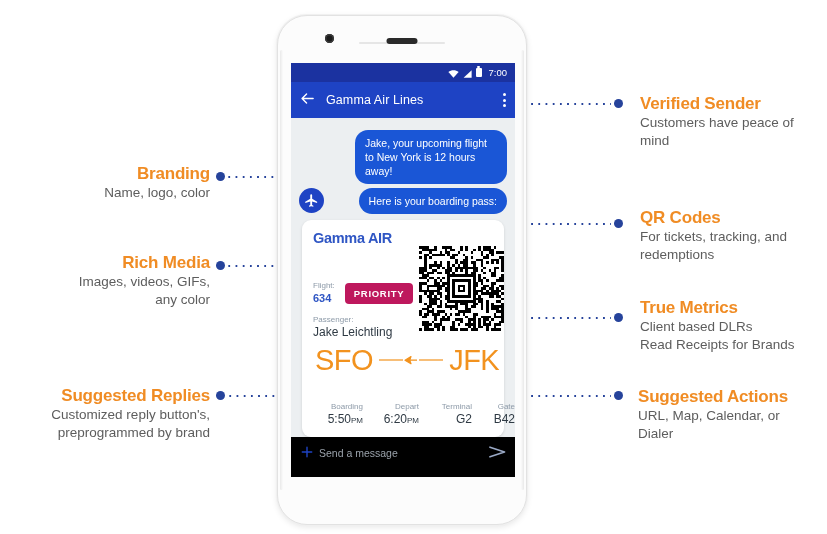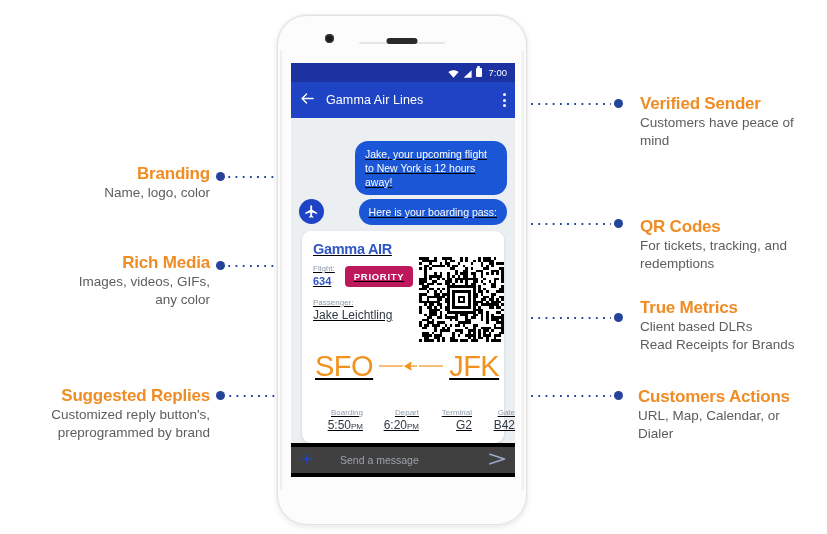--- a/index.html
+++ b/index.html
@@ -107,21 +107,21 @@
   }
   .appbar .back { width:15px; height:15px; flex:none; }
   .appbar .apptitle {
     color:#fff; font-size:12.5px; letter-spacing:0.1px; flex:1 1 auto;
     text-align:left; margin-left:2px;
   }
   .appbar .kebab { width:4px; flex:none; display:flex; flex-direction:column; gap:2.5px; align-items:center;}
   .appbar .kebab i { width:3px; height:3px; border-radius:50%; background:#fff; display:block;}
 
   
-  .convo { padding:23px 8px 0 8px;text-decoration:underline; }
+  .convo { padding:12px 8px 0 8px; }
   .bubble-row { display:flex; justify-content:flex-end; margin-bottom:4px; }
   .bubble {
     background:#1A56D6; color:#fff;
     font-size:10.5px; line-height:14px;
     padding:6px 10px; border-radius:13px;
     max-width:152px;
   }
   .bubble-row.with-avatar { align-items:flex-start; gap:7px; }
   .avatar {
     width:25px; height:25px; border-radius:50%; background:#1E43C4;
@@ -131,21 +131,21 @@
 
   
   .card {
     background:#fff; border-radius:9px;
     margin:6px 3px 0 3px; padding:10px 11px 9px 11px;
     box-shadow:0 1px 3px rgba(0,0,0,0.13);
     position:relative;
   }
   .brand { color:#2F56C4; font-weight:bold; font-size:14.5px; letter-spacing:-0.3px; }
   .card-top { display:flex; }
-  .card-left { flex:1 1 auto; padding-right:6px; }
+  .card-left { flex:1 1 auto; padding-right:6px;margin-top:28px; }
   .lbl { color:#8d9aa8; font-size:8px; line-height:11px; }
   .flightno { color:#2F56C4; font-size:11px; font-weight:bold; line-height:15px; }
   .flight-line { display:flex; align-items:center; gap:10px; margin-top:6px; }
   .priority {
     background:#be185d; color:#fff; font-weight:bold;
     font-size:9.5px; letter-spacing:0.7px;
     padding:5px 9px; border-radius:4px; white-space:nowrap;
   }
   .pax { margin-top:8px; }
   .paxname { color:#2f3a44; font-size:12px; line-height:15px; }
@@ -170,22 +170,22 @@
   
   .replies { display:flex; gap:7px; justify-content:flex-end; padding:7px 8px 7px 8px; }
   .chip {
     border:1px solid #3a63d8; color:#1E43C4; background:#fff;
     border-radius:12px; font-size:9.5px; padding:4px 11px;
     display:flex; align-items:center; gap:4px; white-space:nowrap;
   }
 
   
   .composer {
-    background:#404040; height:30px; display:flex; align-items:center;
-    padding:0 9px; gap:26px; border-top:4px solid #000000;
+    background:#000000; height:30px; display:flex; align-items:center;
+    padding:0 9px; gap:5px; border-top:1px solid #000000;
   }
   .composer .plus { color:#1E43C4; font-size:15px; line-height:15px; flex:none;}
   .composer .ph { color:#9aa2ab; font-size:10.5px; flex:1 1 auto; }
   .composer .send { flex:none; }
 
   
   .navbar {
     height:30px; background:#000;
     display:flex; align-items:center; justify-content:space-around;
   }
@@ -229,42 +229,42 @@
 <div class="annot right" style="left:640px; top:94px; width:185px;">
   <div class="title">Verified Sender</div>
   <div class="desc" style="white-space:pre-line;">Customers have peace of
 mind</div>
 </div>
 
 <div class="conn to-left" style="left:525px; top:219px; width:98px;">
   <span class="line"></span>
   <span class="dot"></span>
 </div>
-<div class="annot right" style="left:640px; top:217px; width:185px;">
+<div class="annot right" style="left:640px; top:208px; width:185px;">
   <div class="title">QR Codes</div>
   <div class="desc" style="white-space:pre-line;">For tickets, tracking, and
 redemptions</div>
 </div>
 
 <div class="conn to-left" style="left:525px; top:313px; width:98px;">
   <span class="line"></span>
   <span class="dot"></span>
 </div>
 <div class="annot right" style="left:640px; top:298px; width:190px;">
   <div class="title">True Metrics</div>
   <div class="desc" style="white-space:pre-line;">Client based DLRs
 Read Receipts for Brands</div>
 </div>
 
 <div class="conn to-left" style="left:525px; top:391px; width:98px;">
   <span class="line"></span>
   <span class="dot"></span>
 </div>
 <div class="annot right" style="left:638px; top:387px; width:190px;">
-  <div class="title">Customers Actions</div>
+  <div class="title">Suggested Actions</div>
   <div class="desc" style="white-space:pre-line;">URL, Map, Calendar, or
 Dialer</div>
 </div>
 
 <div id="phone">
   <div class="earpiece-line"></div>
   <div class="cam"></div>
   <div class="speaker"></div>
 
   <div id="screen">

